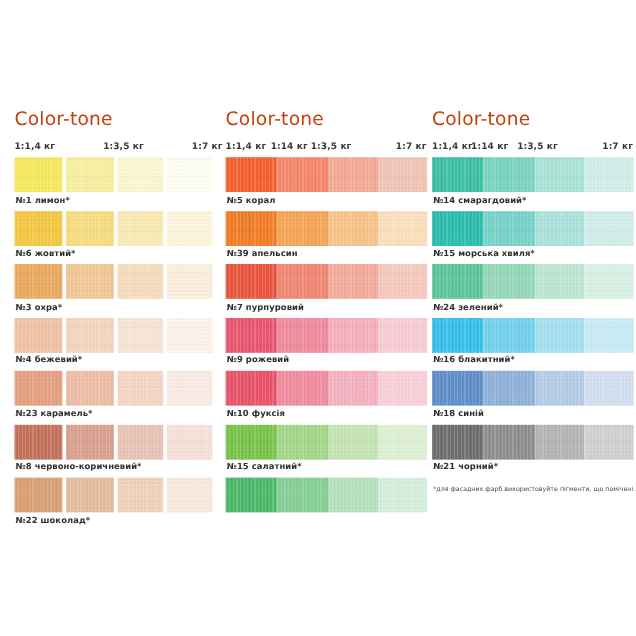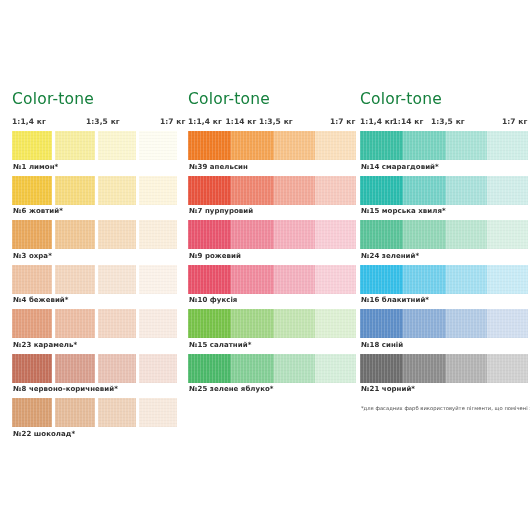--- a/index.html
+++ b/index.html
@@ -33,21 +33,21 @@
     position: relative;
     box-sizing: border-box;
   }
   .panel.col1 { width: 186px; padding-left: 12px; padding-top: 90px; }
   .panel.col2 { width: 174px; padding-left: 2px; padding-top: 90px; }
   .panel.col3 { width: 170px; padding-left: 0px; padding-top: 90px; }
 
   .brand {
     font-size: 15.5px;
     font-weight: 400;
-    color: #15803d;
+    color: #c2410c;
     letter-spacing: 0.2px;
     margin: 0 0 9px 0;
     white-space: nowrap;
     font-family: "DejaVu Sans", sans-serif;
   }
   .ratios {
     display: flex;
     flex-direction: row;
     margin-bottom: 5px;
     gap: 37px;
@@ -190,20 +190,29 @@
       <div class="brand">Color-tone</div>
       <div class="ratios">
         <div class="ratio r-0">1:1,4 кг</div>
         <div class="ratio r-1">1:3,5 кг</div>
         <div class="ratio r-2">1:7 кг</div>
         <div class="ratio r-3">1:14 кг</div>
       </div>
       <div id="p1rows">
           <div class="row">
             <div class="swatches">
+              <div class="swatch r-0" style="background-color: rgb(244, 96, 46);"></div>
+              <div class="swatch r-1" style="background-color: rgb(244, 135, 106);"></div>
+              <div class="swatch r-2" style="background-color: rgb(242, 169, 149);"></div>
+              <div class="swatch r-3" style="background-color: rgb(240, 197, 182);"></div>
+            </div>
+            <div class="swlabel">№5 корал</div>
+          </div>
+          <div class="row">
+            <div class="swatches">
               <div class="swatch r-0" style="background-color: rgb(240, 124, 38);"></div>
               <div class="swatch r-1" style="background-color: rgb(244, 164, 84);"></div>
               <div class="swatch r-2" style="background-color: rgb(247, 194, 136);"></div>
               <div class="swatch r-3" style="background-color: rgb(250, 223, 188);"></div>
             </div>
             <div class="swlabel">№39 апельсин</div>
           </div>
           <div class="row">
             <div class="swatches">
               <div class="swatch r-0" style="background-color: rgb(232, 84, 62);"></div>
@@ -240,21 +249,20 @@
             </div>
             <div class="swlabel">№15 салатний*</div>
           </div>
           <div class="row">
             <div class="swatches">
               <div class="swatch r-0" style="background-color: rgb(76, 185, 106);"></div>
               <div class="swatch r-1" style="background-color: rgb(133, 207, 151);"></div>
               <div class="swatch r-2" style="background-color: rgb(179, 224, 189);"></div>
               <div class="swatch r-3" style="background-color: rgb(213, 238, 218);"></div>
             </div>
-            <div class="swlabel">№25 зелене яблуко*</div>
           </div>
         </div>
     </div>
 
     <div class="panel col3">
       <div class="brand">Color-tone</div>
       <div class="ratios">
         <div class="ratio r-0">1:1,4 кг</div>
         <div class="ratio r-1">1:3,5 кг</div>
         <div class="ratio r-2">1:7 кг</div>

